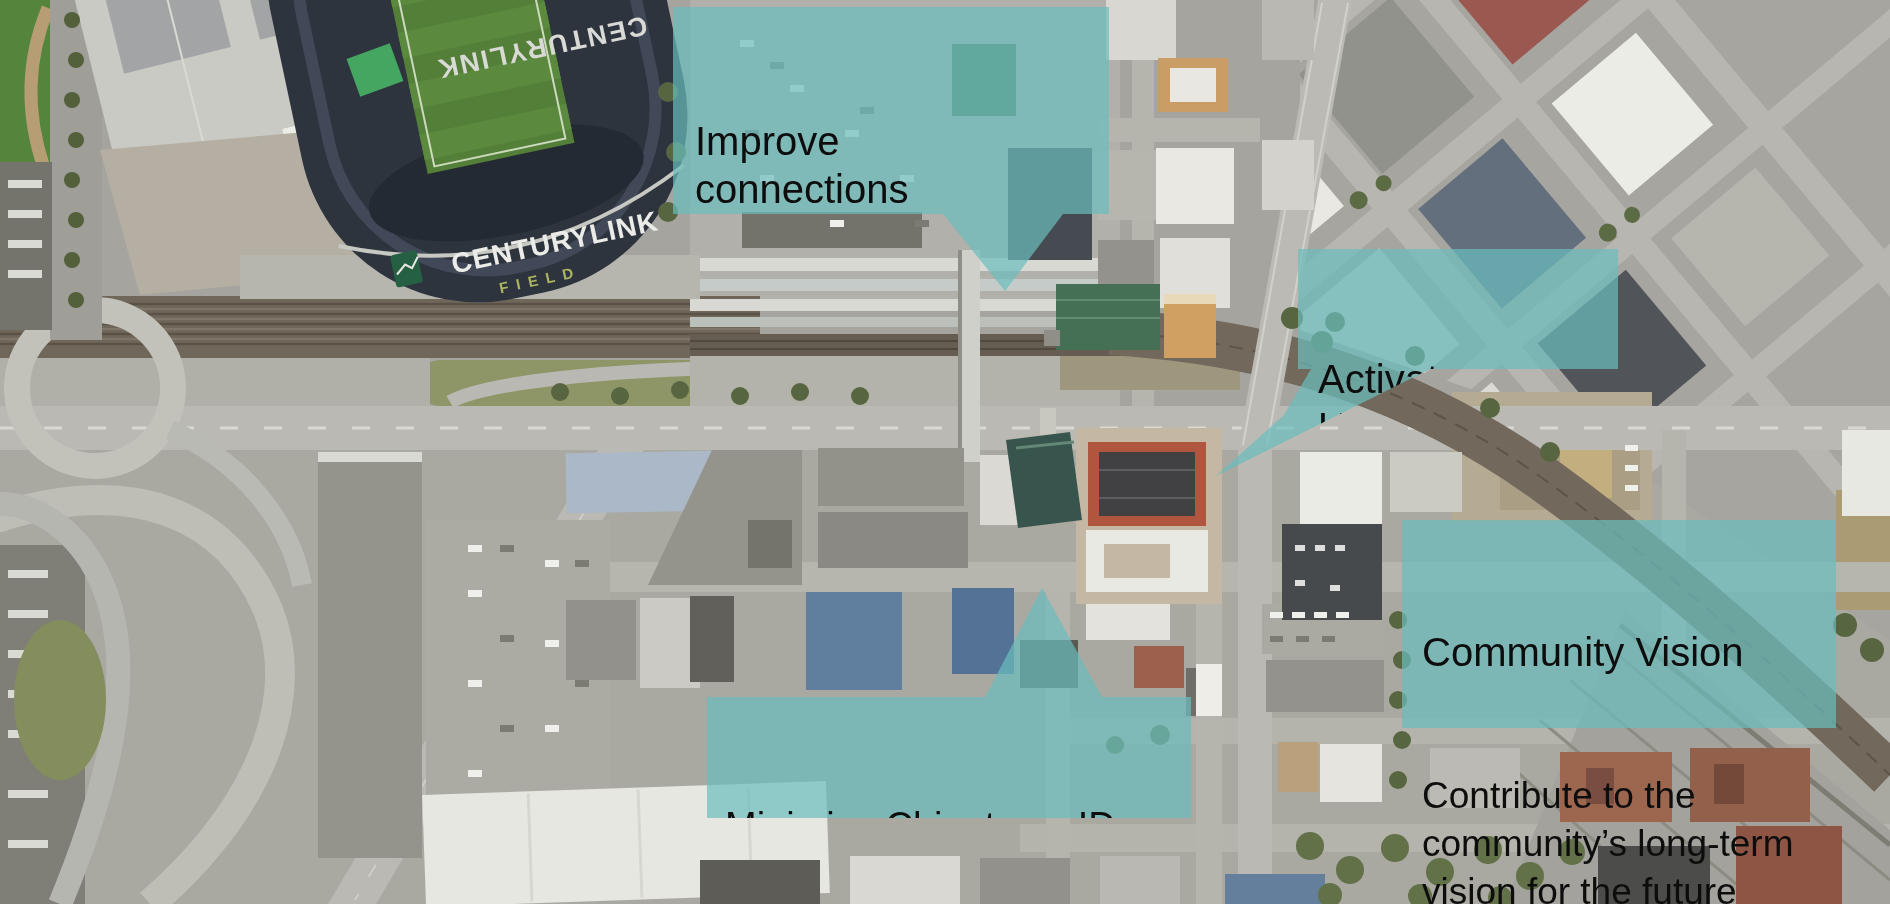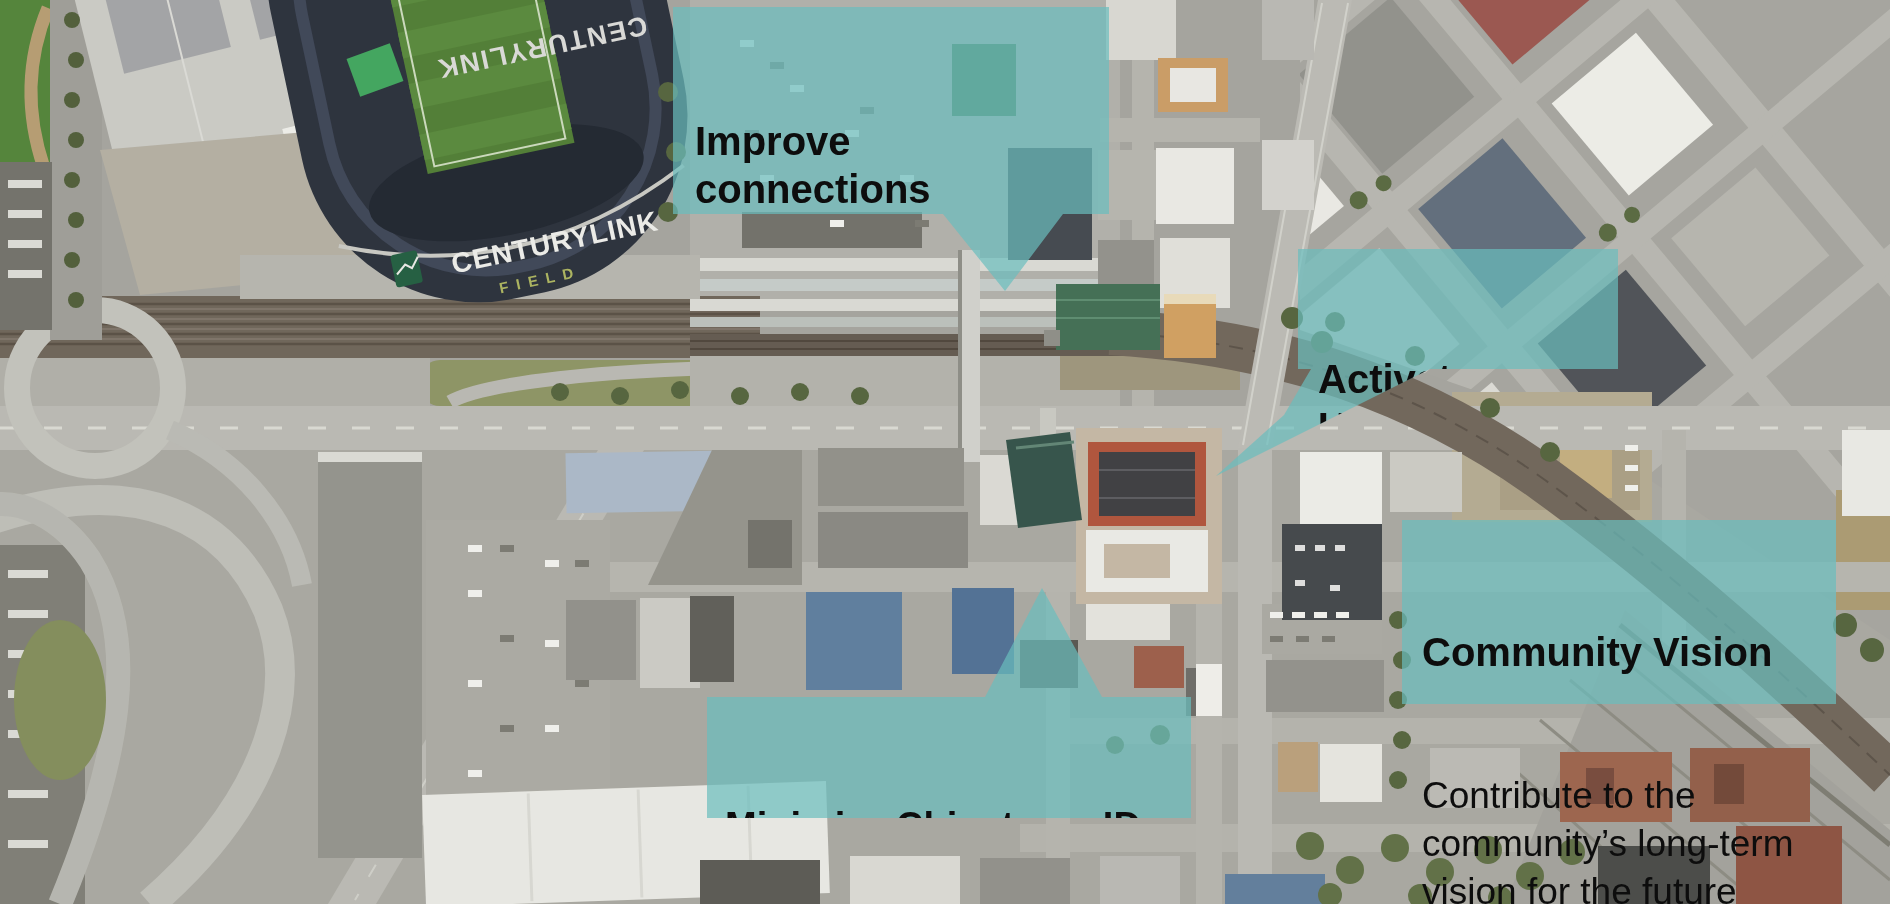--- a/index.html
+++ b/index.html
@@ -1,25 +1,25 @@
 <!DOCTYPE html>
 <html style="--teal: rgba(105,190,190,0.7);"><head>
 <meta charset="utf-8">
 <style>
   html,body{margin:0;padding:0;background:#141414}
   #stage{position:relative;width:1890px;height:904px;overflow:hidden;font-family:"Liberation Sans",sans-serif}
   #map{position:absolute;left:0;top:0}
   .co{position:absolute;background:var(--teal, rgba(105,190,190,0.7));color:#0d0d0d;line-height:48px;white-space:pre}
-  .co .t{font-weight:bold;font-size:40px;display:block}
+  .co .t{font-weight:normal;font-size:40px;display:block}
   .co .b{font-weight:normal;font-size:37px;display:block}
   #co1{left:673px;top:7px;width:436px;height:292px;padding:14px 0 0 22px;box-sizing:border-box;
        clip-path:polygon(0px 0px,436px 0px,436px 207px,390px 207px,332px 284px,270px 207px,0px 207px)}
   #co2{left:1198px;top:249px;width:420px;height:240px;padding:10px 0 0 120px;box-sizing:border-box;
        clip-path:polygon(100px 0px,420px 0px,420px 120px,232px 120px,18px 227px,86px 166px,113px 120px,100px 120px)}
-  #co3{left:1402px;top:520px;width:434px;height:184px;padding:12px 0 12px 20px;box-sizing:border-box}
+  #co3{left:1402px;top:520px;width:434px;height:208px;padding:12px 0 12px 20px;box-sizing:border-box}
   #co4{left:707px;top:586px;width:484px;height:232px;padding:120px 0 0 18px;box-sizing:border-box;
        clip-path:polygon(0px 111px,278px 111px,335px 2px,395px 111px,484px 111px,484px 232px,0px 232px)}
   #co4 .t{font-size:38px}
 </style>
 </head>
 <body>
 
 <div id="stage">
 
 <svg id="map" width="1890" height="904" viewBox="0 0 1890 904" xmlns="http://www.w3.org/2000/svg">

